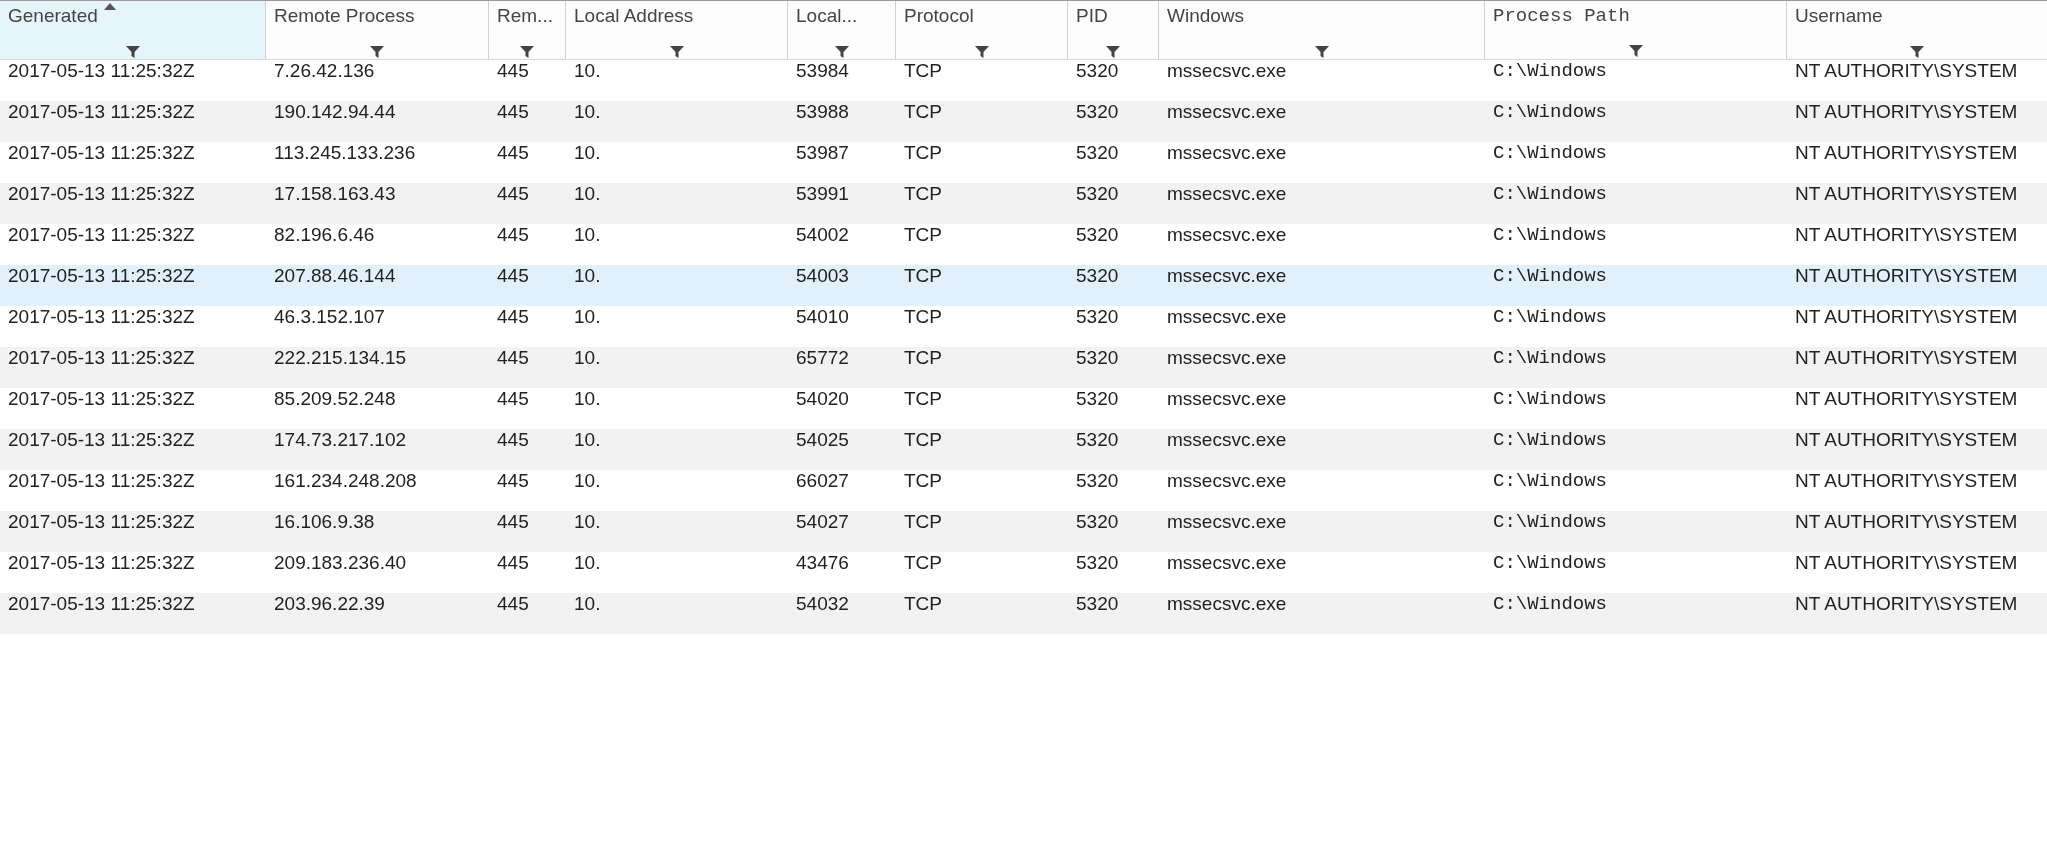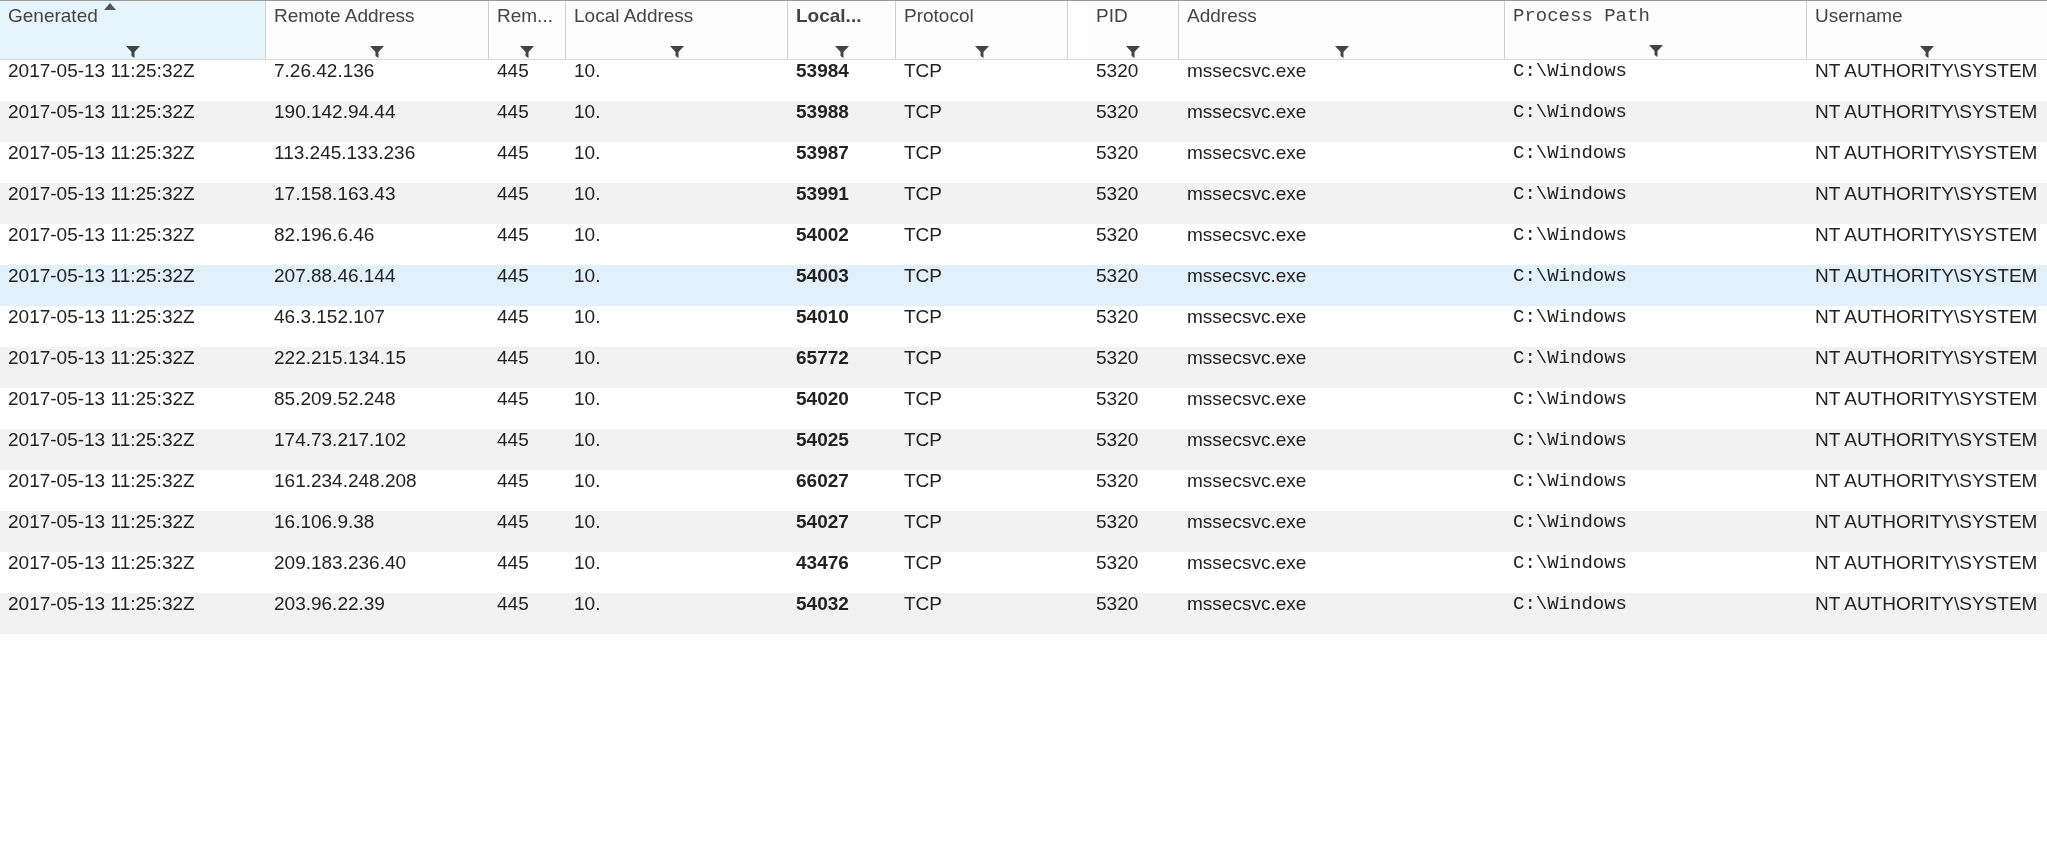--- a/index.html
+++ b/index.html
@@ -87,43 +87,43 @@
       white-space: nowrap;
       overflow: hidden;
       text-overflow: ellipsis;
       color: #222;
     }
     
     .c0 { width: 266px; flex: 0 0 266px; }
     .c1 { width: 223px; flex: 0 0 223px; }
     .c2 { width: 77px;  flex: 0 0 77px; }
     .c3 { width: 222px; flex: 0 0 222px; }
-    .c4 { width: 108px; flex: 0 0 108px; font-weight: bold; }
+    .c4 { width: 108px; flex: 0 0 108px; }
     .c5 { width: 172px; flex: 0 0 172px; }
-    .c6 { width: 91px;  flex: 0 0 91px; margin-left: 20px; }
+    .c6 { width: 91px;  flex: 0 0 91px; }
     .c7 { width: 326px; flex: 0 0 326px; }
     .c8 { width: 302px; flex: 0 0 302px; font-family: Liberation Mono, monospace; }
     .c9 { flex: 1 1 auto; }
   </style>
 </head>
 <body>
 
 <div class="table-container">
 
   <div class="header-row">
 
   <div class="header-cell c0 sorted">
         <span class="header-label">Generated</span>
         <span class="sort-indicator"></span>
         <span class="filter-icon"><svg viewBox="0 0 14 12">
             <path d="M0 0 L14 0 L8.5 6 L8.5 12 L5.5 10 L5.5 6 Z"></path>
           </svg></span>
       </div>
       <div class="header-cell c1">
-        <span class="header-label">Remote Address</span>
+        <span class="header-label">Remote Process</span>
         <span class="filter-icon"><svg viewBox="0 0 14 12">
             <path d="M0 0 L14 0 L8.5 6 L8.5 12 L5.5 10 L5.5 6 Z"></path>
           </svg></span>
       </div>
       <div class="header-cell c2">
         <span class="header-label">Rem...</span>
         <span class="filter-icon"><svg viewBox="0 0 14 12">
             <path d="M0 0 L14 0 L8.5 6 L8.5 12 L5.5 10 L5.5 6 Z"></path>
           </svg></span>
       </div>
@@ -145,21 +145,21 @@
             <path d="M0 0 L14 0 L8.5 6 L8.5 12 L5.5 10 L5.5 6 Z"></path>
           </svg></span>
       </div>
       <div class="header-cell c6">
         <span class="header-label">PID</span>
         <span class="filter-icon"><svg viewBox="0 0 14 12">
             <path d="M0 0 L14 0 L8.5 6 L8.5 12 L5.5 10 L5.5 6 Z"></path>
           </svg></span>
       </div>
       <div class="header-cell c7">
-        <span class="header-label">Address</span>
+        <span class="header-label">Windows</span>
         <span class="filter-icon"><svg viewBox="0 0 14 12">
             <path d="M0 0 L14 0 L8.5 6 L8.5 12 L5.5 10 L5.5 6 Z"></path>
           </svg></span>
       </div>
       <div class="header-cell c8">
         <span class="header-label">Process Path</span>
         <span class="filter-icon"><svg viewBox="0 0 14 12">
             <path d="M0 0 L14 0 L8.5 6 L8.5 12 L5.5 10 L5.5 6 Z"></path>
           </svg></span>
       </div>

